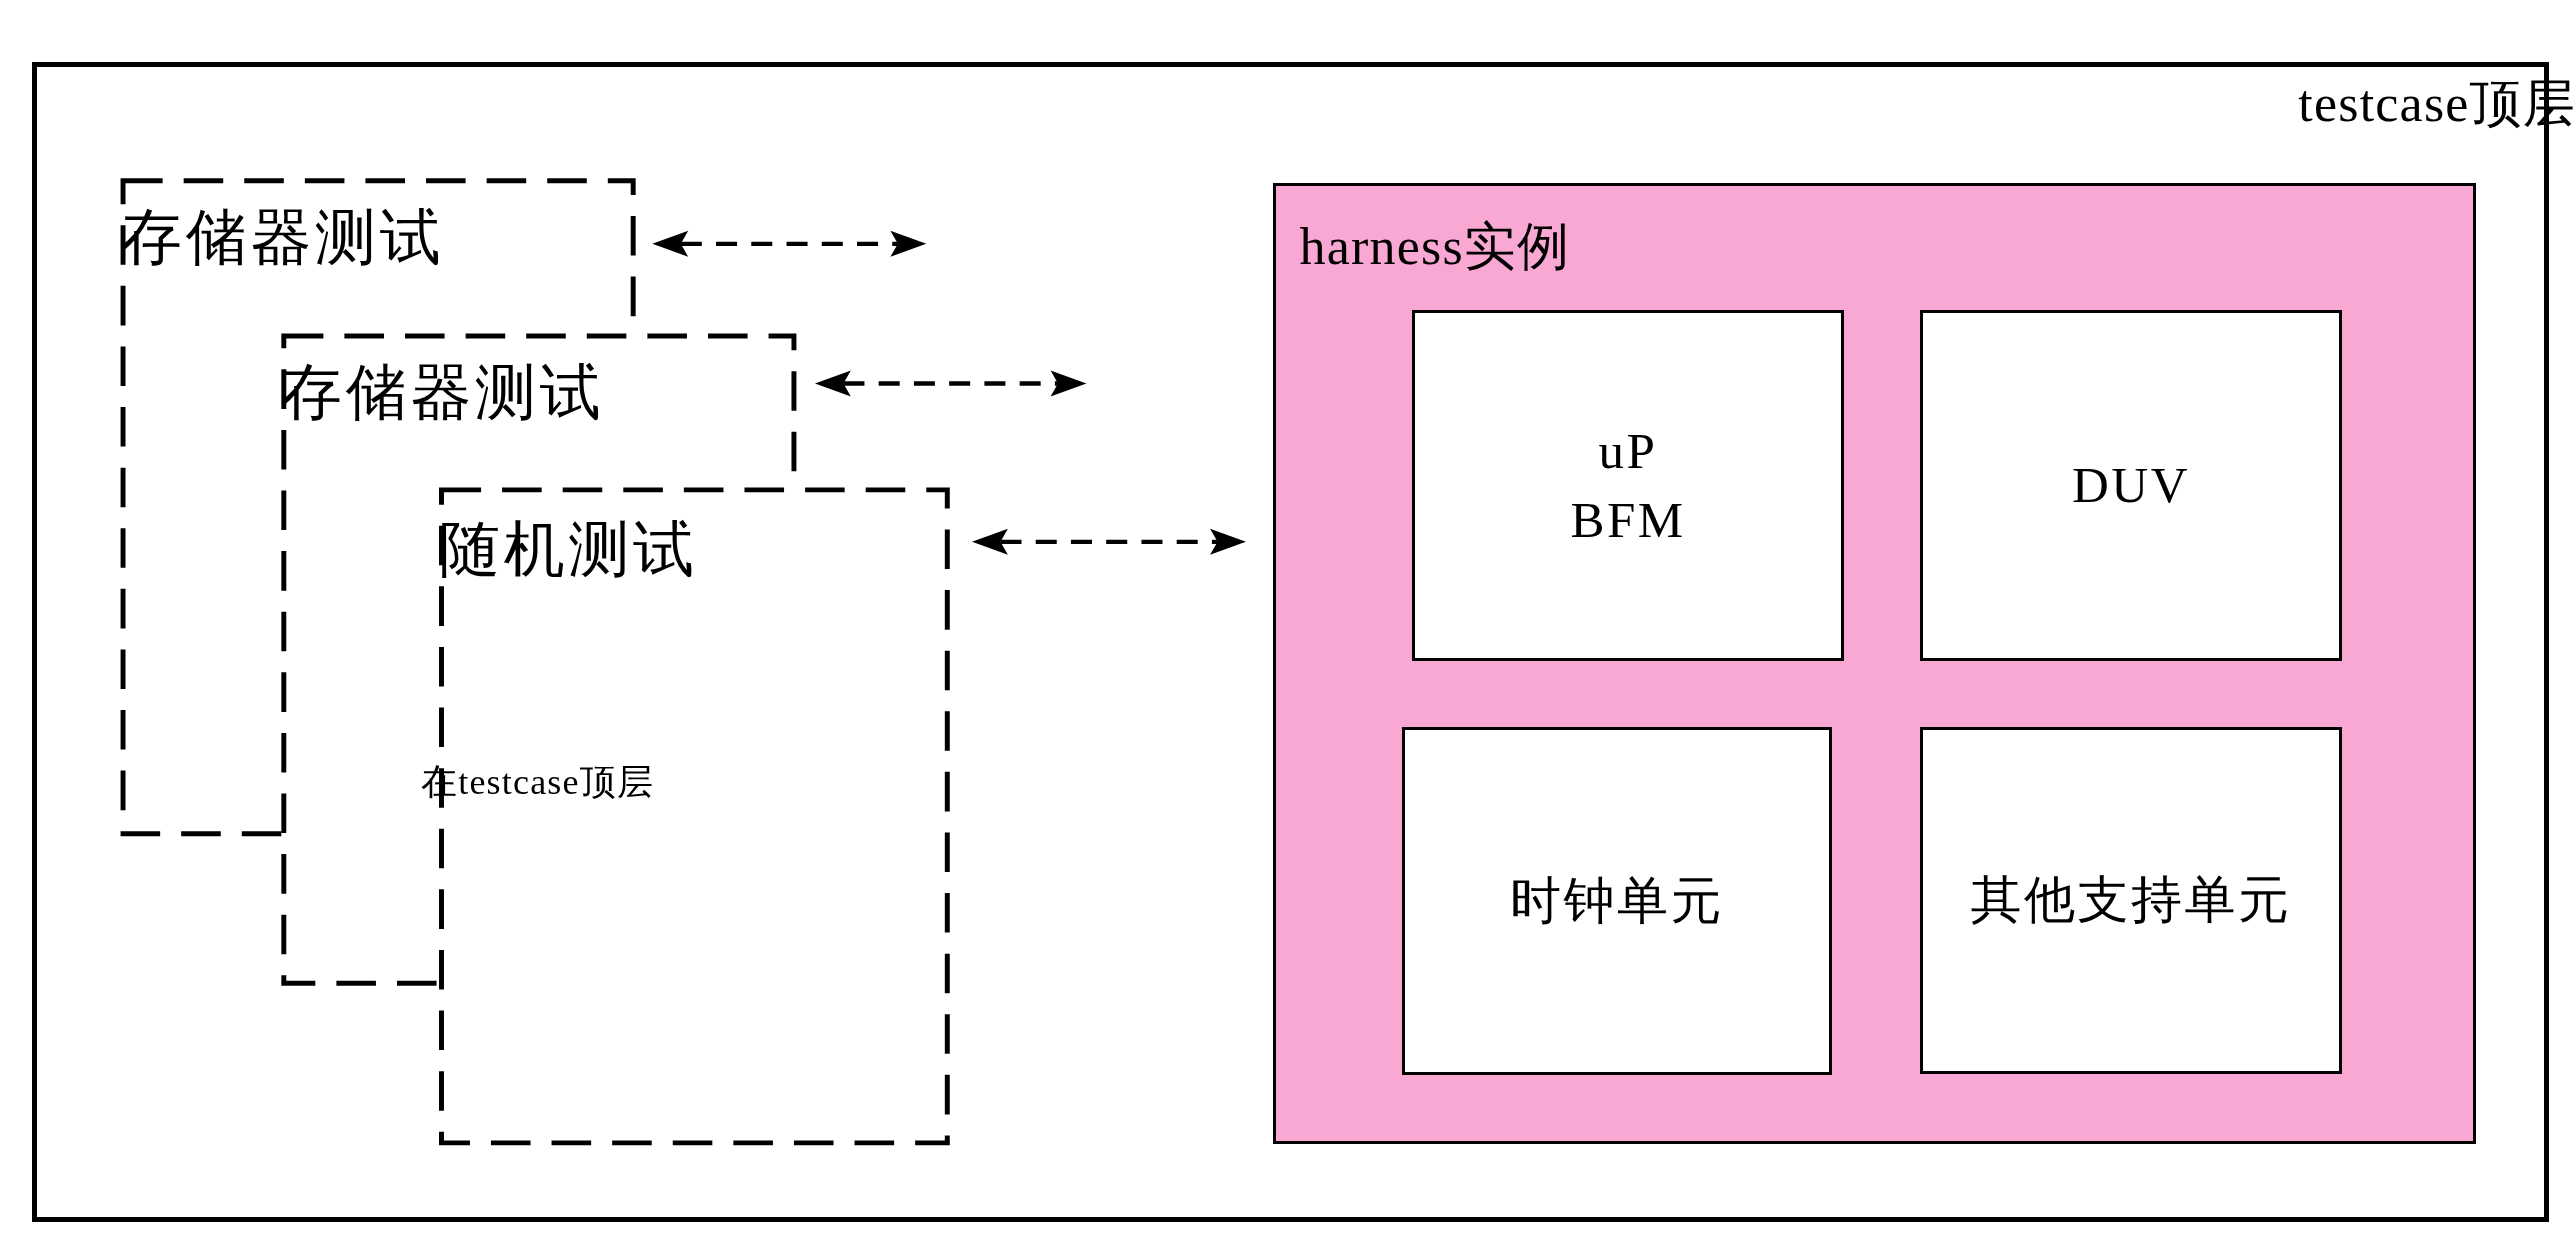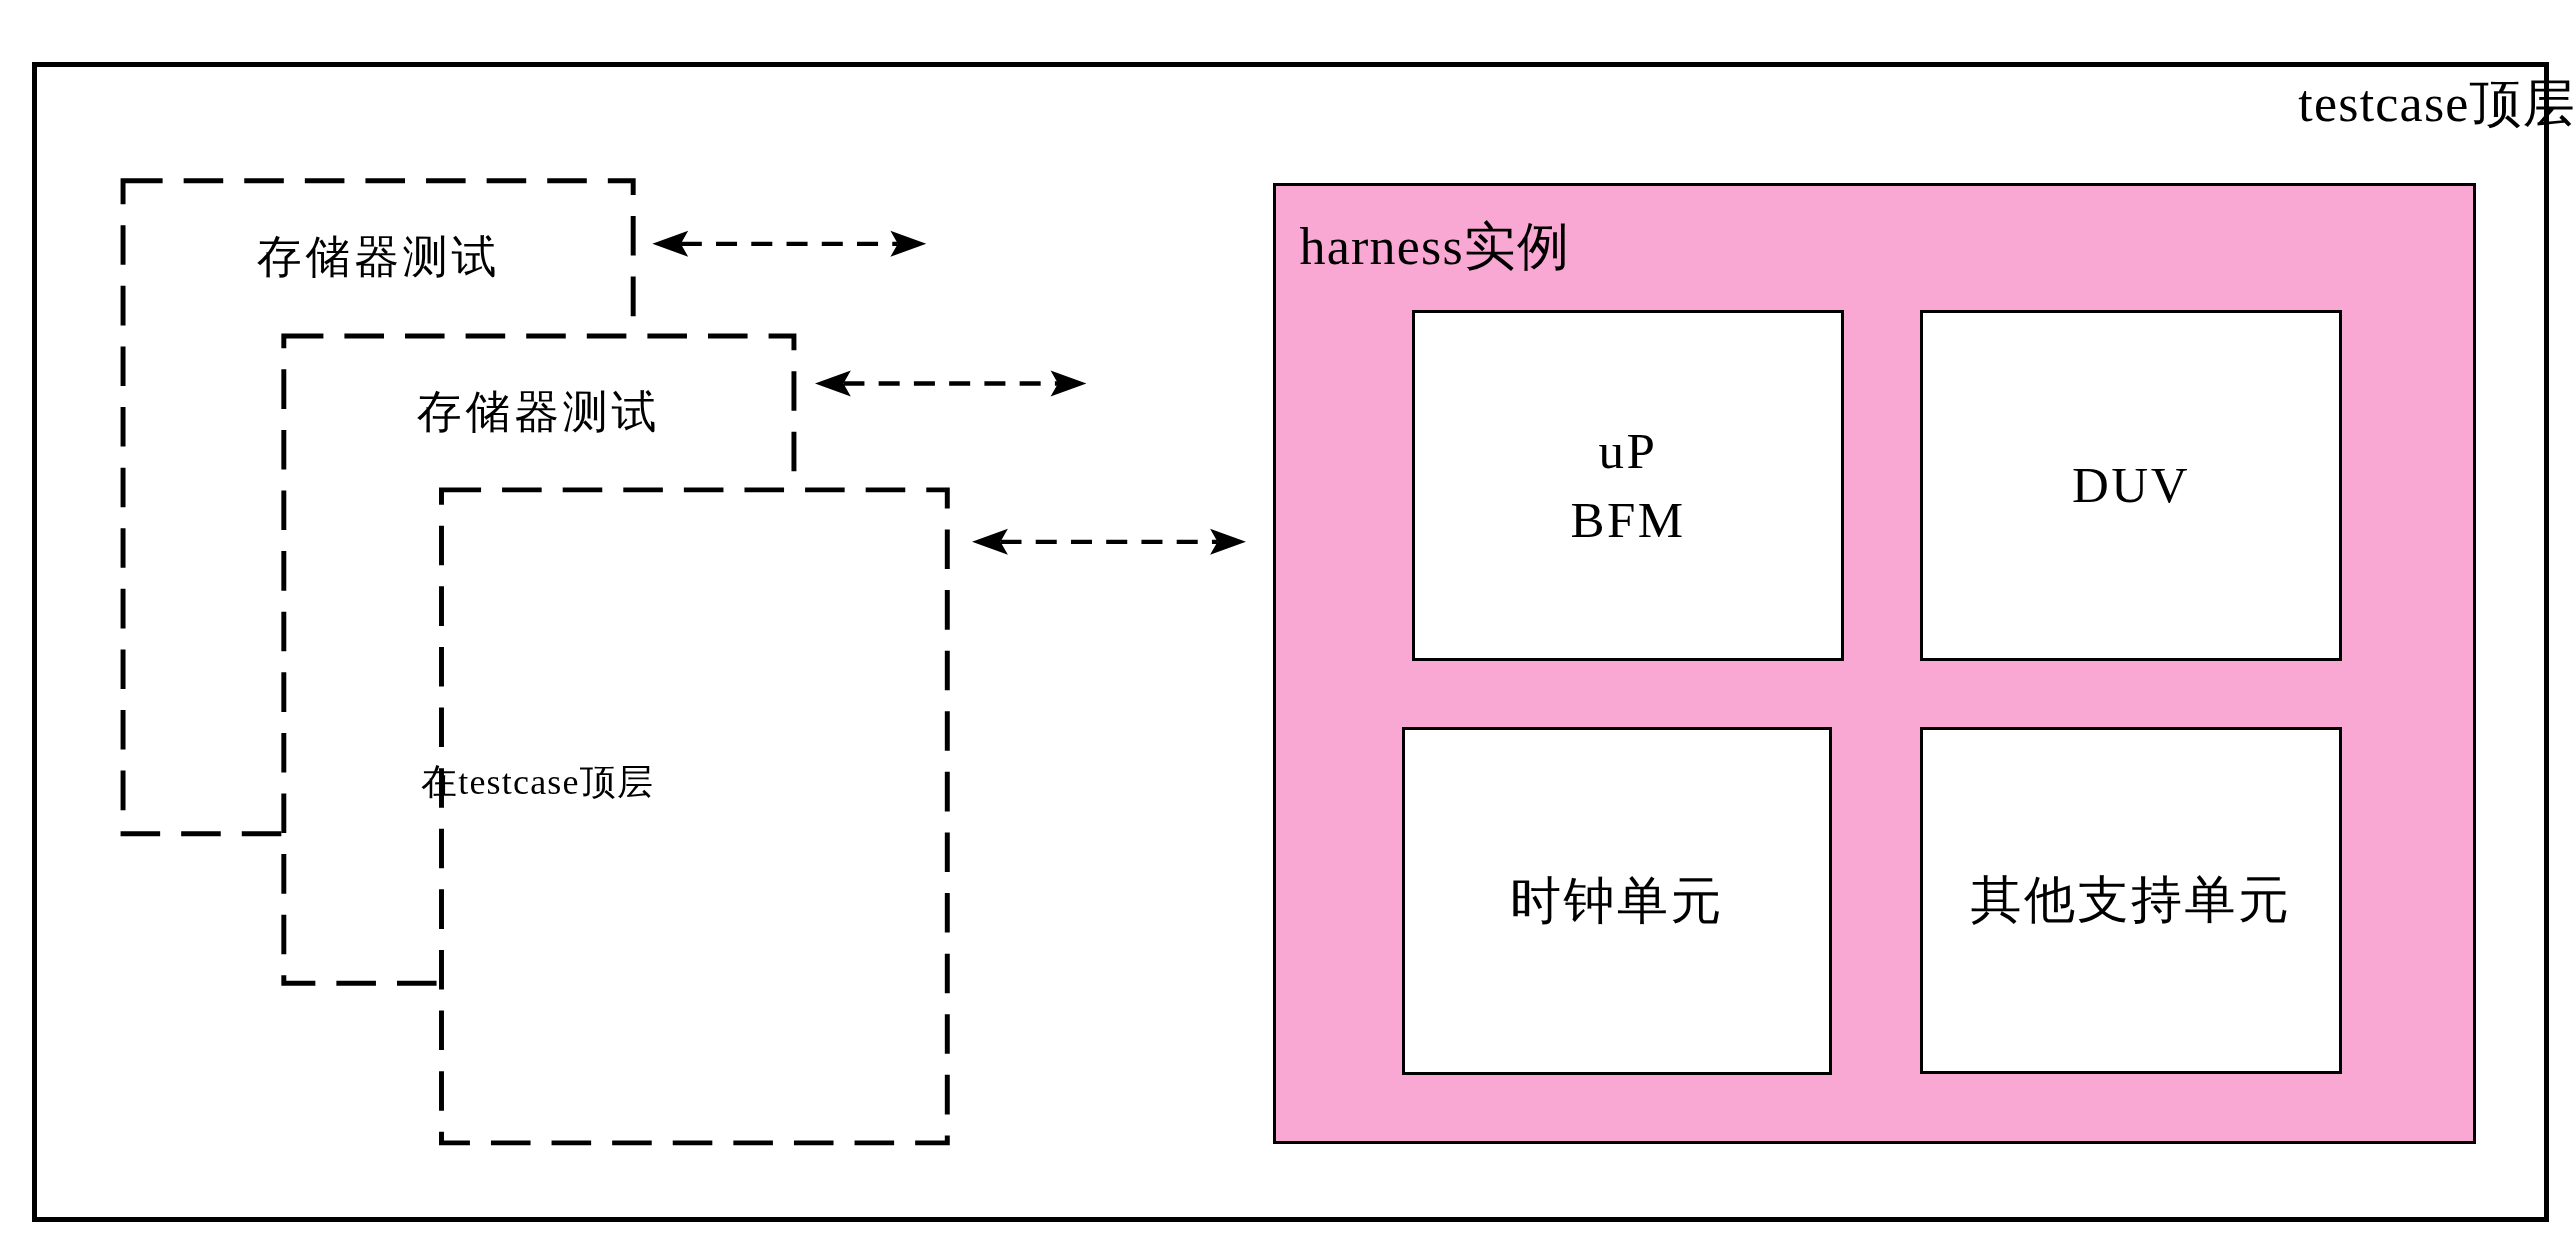--- a/index.html
+++ b/index.html
@@ -45,26 +45,25 @@
   svg.linework {
     position: absolute;
     left: 0;
     top: 0;
     width: 2576px;
     height: 1250px;
     z-index: 2;
   }
   .test-label {
     position: absolute;
-    text-align: center;
-    font-size: 45px;
+    text-align: left;
+    font-size: 61px;
     line-height: 1;
     letter-spacing: 3.7px;
     z-index: 3;
-    margin-top: 28px;
   }
   .label-test1 { left: 121px;  top: 207px;  width: 515px; }
   .label-test2 { left: 281px;  top: 362px;  width: 515px; }
   .label-test3 { left: 439px;  top: 519px;  width: 511px; }
   .note-test3 {
     position: absolute;
     left: 421px;
     top: 748px;
     width: 511px;
     text-align: left;
@@ -140,20 +139,21 @@
 
     <g>
       <line x1="1618" y1="876" x2="1969" y2="876" stroke="#000000" stroke-width="7" stroke-dasharray="34 23"></line>
       <polygon points="1572,876 1630,855 1618,876 1630,897" fill="#000000"></polygon>
       <polygon points="2015,876 1957,855 1969,876 1957,897" fill="#000000"></polygon>
     </g>
   </svg>
 
   <div class="test-label label-test1">存储器测试</div>
   <div class="test-label label-test2">存储器测试</div>
+  <div class="test-label label-test3">随机测试</div>
   <div class="note-test3">
     <div>在testcase顶层</div>
   </div>
 
   <div class="harness-box">
     <div class="harness-label">harness实例</div>
 
     <div class="unit-box unit-upbfm">
       <div>uP</div>
       <div>BFM</div>

